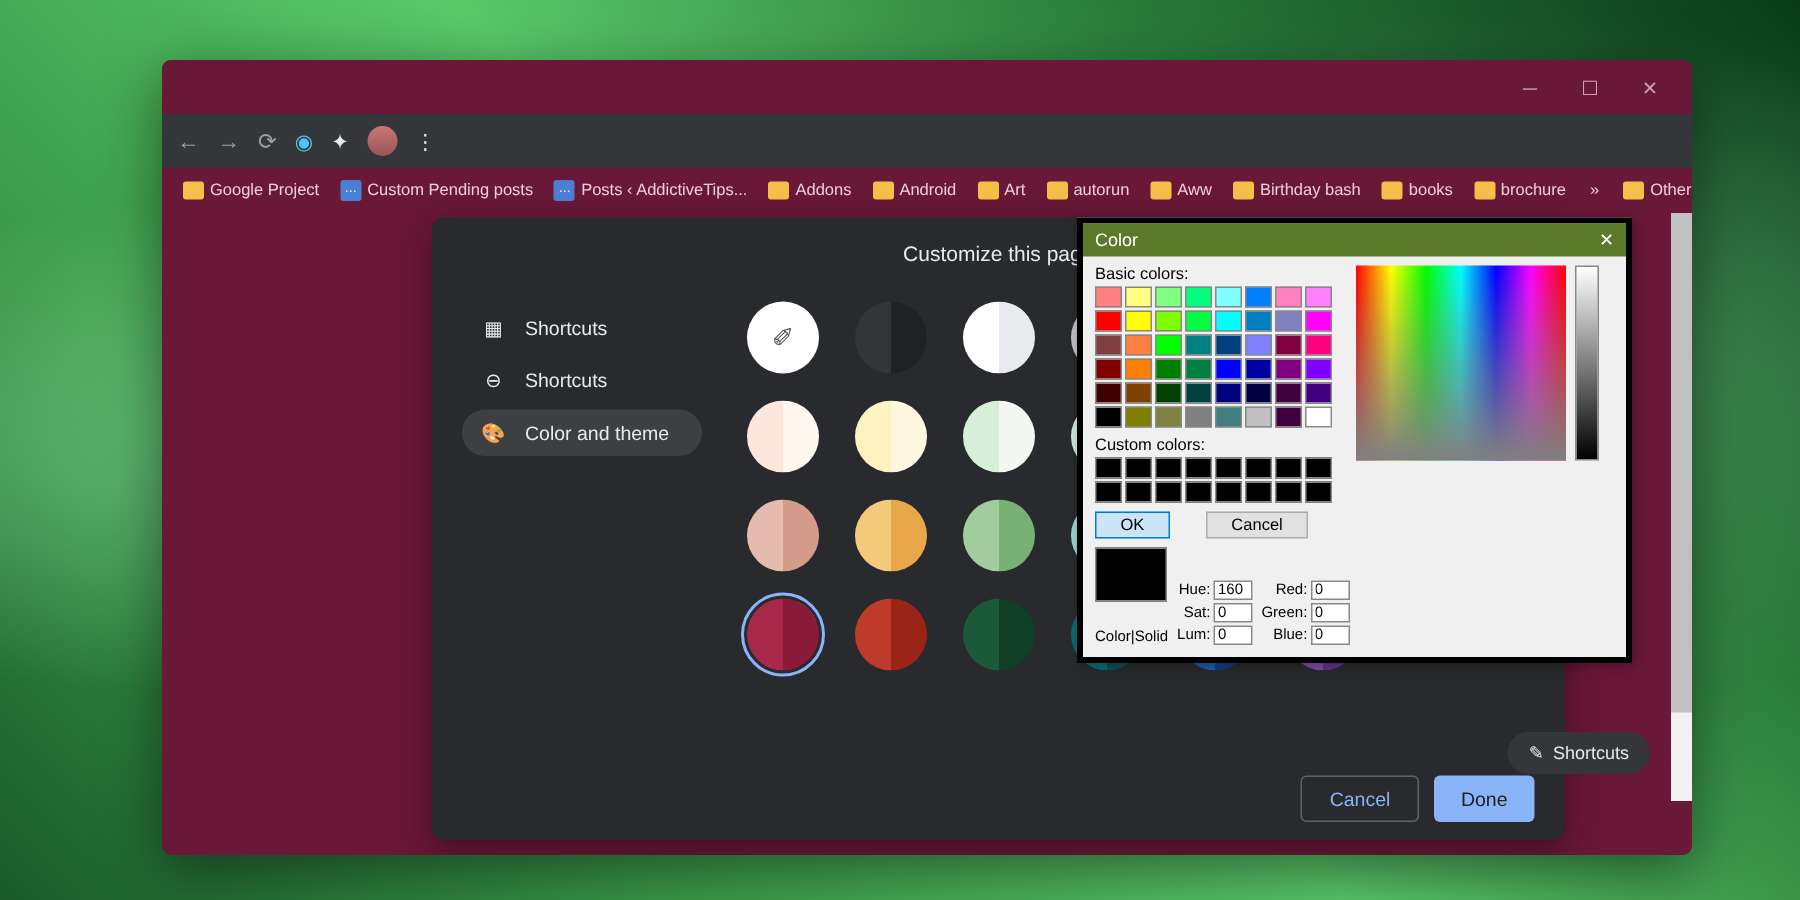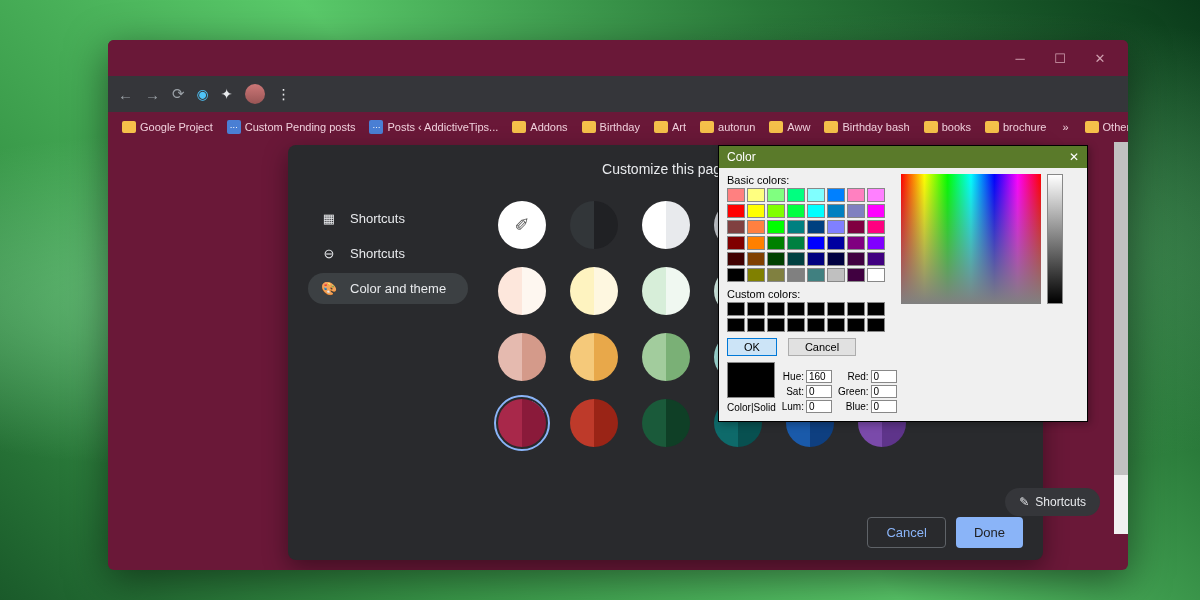--- a/index.html
+++ b/index.html
@@ -40,39 +40,39 @@
 .swatch.split::before,.swatch.split::after{content:"";position:absolute;top:0;bottom:0;width:50%}
 .swatch.split::before{left:0;background:var(--l)}
 .swatch.split::after{right:0;background:var(--r)}
 .swatch.selected{outline:2px solid #8ab4f8;outline-offset:2px}
 .swatch .check{position:absolute;top:-3px;right:-3px;width:18px;height:18px;background:#8ab4f8;border-radius:50%;display:flex;align-items:center;justify-content:center;color:#202124;font-size:12px}
 .dlg-footer{display:flex;justify-content:flex-end;gap:10px;padding:12px 20px}
 .btn{padding:7px 18px;border-radius:4px;font-size:13px;border:none;cursor:pointer}
 .btn.cancel{background:transparent;color:#8ab4f8;border:1px solid #5f6368}
 .btn.done{background:#8ab4f8;color:#202124}
 .customize-btn{position:absolute;bottom:18px;right:28px;background:#35363a;color:#e8eaed;padding:7px 14px;border-radius:16px;font-size:12px;display:flex;align-items:center;gap:6px}
-.colorpicker{position:absolute;top:145px;left:718px;width:370px;background:#f0f0f0;border:1px solid #000000;font-size:11px;box-shadow:2px 2px 8px rgba(0,0,0,0.3)}
+.colorpicker{position:absolute;top:145px;left:718px;width:370px;background:#f0f0f0;border:4px solid #000000;font-size:11px;box-shadow:2px 2px 8px rgba(0,0,0,0.3)}
 .cp-title{background:#5a7a2a;color:#fff;padding:4px 8px;display:flex;justify-content:space-between;align-items:center;font-size:12px}
 .cp-body{padding:6px 8px;display:flex;gap:10px}
 .cp-left{flex:0 0 164px}
 .cp-lbl{margin-bottom:2px}
 .basic-grid{display:grid;grid-template-columns:repeat(8,18px);grid-auto-rows:14px;gap:2px;margin-bottom:6px}
 .basic-grid div{border:1px solid #888}
 .custom-grid{display:grid;grid-template-columns:repeat(8,18px);grid-auto-rows:14px;gap:2px;margin-bottom:6px}
 .custom-grid div{background:#000;border:1px solid #888}
 .define-btn{width:100%;background:#e1e1e1;border:1px solid #adadad;padding:2px;color:#888;margin-bottom:4px;font-size:11px}
-.okrow{display:flex;gap:11px}
+.okrow{display:flex;gap:24px}
 .okrow button{padding:2px 16px;font-size:11px;border:1px solid #adadad;background:#e1e1e1}
 .okrow .ok{border:1px solid #0078d7;background:#cce4f7}
 .cp-right{flex:1;display:flex;gap:6px}
 .spectrum{width:140px;height:130px;background:linear-gradient(to bottom,transparent 0%,#808080 100%),linear-gradient(to right,#f00,#ff0,#0f0,#0ff,#00f,#f0f,#f00)}
 .lum{width:16px;height:130px;background:linear-gradient(#fff,#000);border:1px solid #888}
 .cp-vals{display:flex;gap:6px;padding:0 8px 8px;align-items:flex-end}
 .colorsolid{width:48px;height:36px;background:#000;border:1px solid #888}
-.cs-lbl{font-size:10px;text-align:center;margin-top:4px}
+.cs-lbl{font-size:10px;text-align:center;margin-top:18px}
 .val-col{display:flex;flex-direction:column;gap:2px;font-size:10px}
 .val-col div{display:flex;justify-content:flex-end;align-items:center;gap:2px}
 .val-col input{width:26px;font-size:10px;border:1px solid #888;text-align:left;padding:0 2px}
 .add-btn{flex:1;font-size:10px;padding:2px;border:1px solid #adadad;background:#e1e1e1}
 </style>
 </head>
 <body>
 
 <div class="leaf-bg"></div>
 
@@ -103,21 +103,21 @@
       <div class="bm">
         <span class="bm-icon">⋯</span>
         <span>Posts ‹ AddictiveTips...</span>
       </div>
       <div class="bm">
         <span class="bm-folder"></span>
         <span>Addons</span>
       </div>
       <div class="bm">
         <span class="bm-folder"></span>
-        <span>Birthday</span>
+        <span>Android</span>
       </div>
       <div class="bm">
         <span class="bm-folder"></span>
         <span>Art</span>
       </div>
       <div class="bm">
         <span class="bm-folder"></span>
         <span>autorun</span>
       </div>
       <div class="bm">

